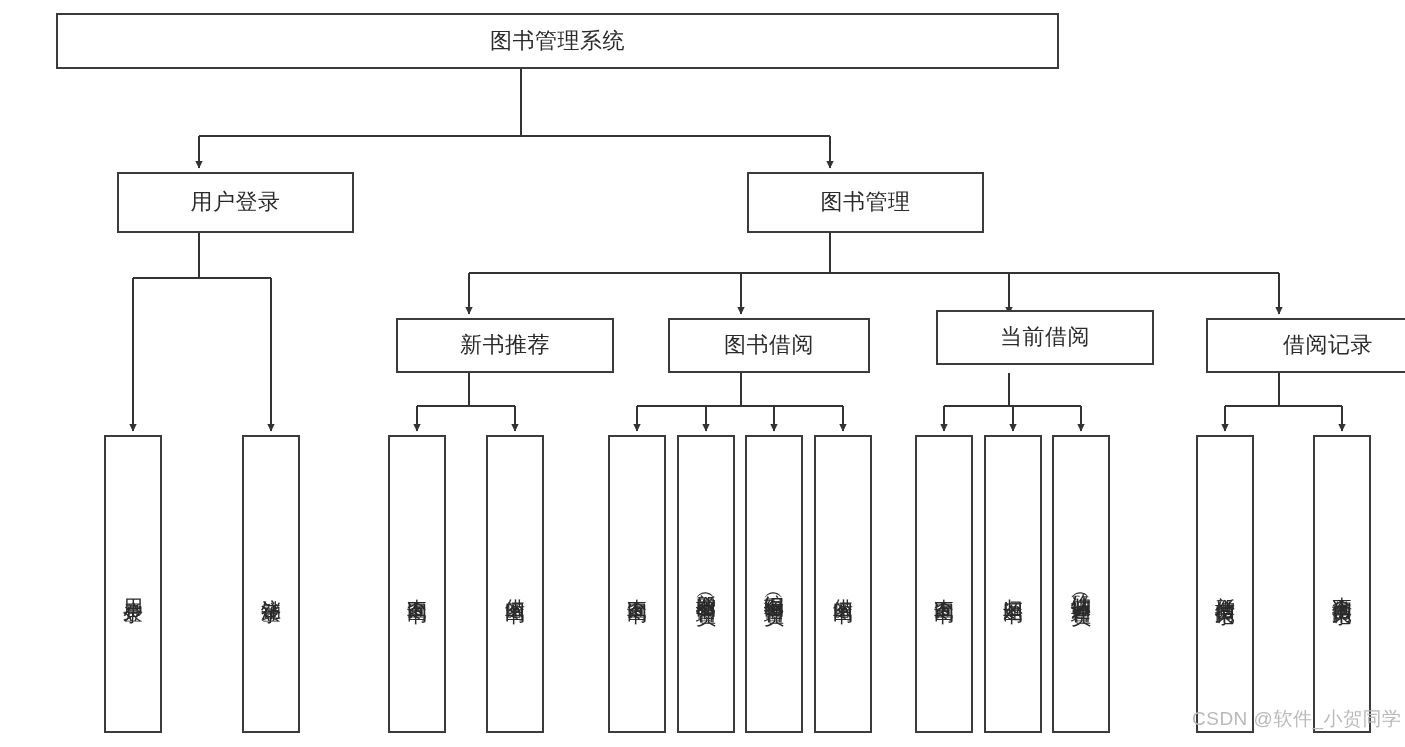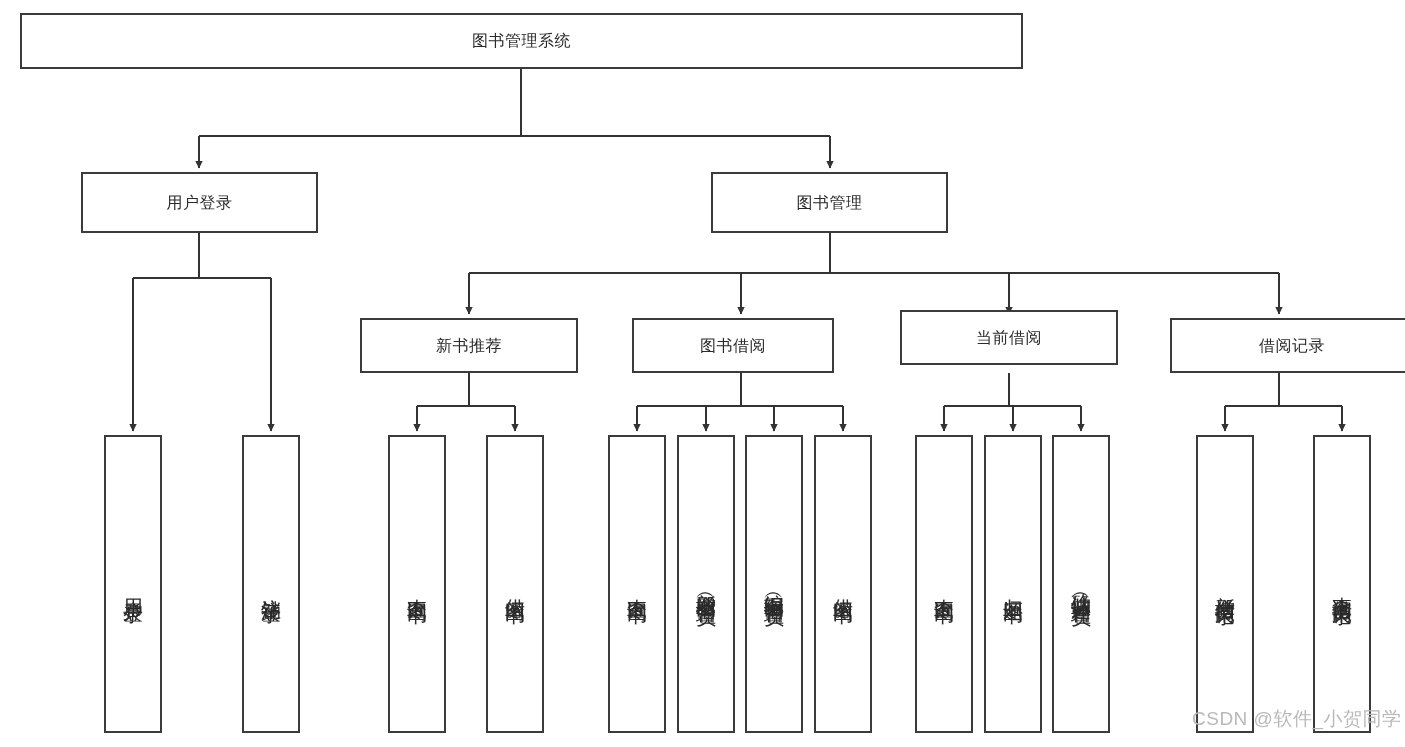--- a/index.html
+++ b/index.html
@@ -29,24 +29,25 @@
   .node {
     position: absolute;
     border: 2px solid #3b3b3b;
     background: #ffffff;
     display: flex;
     align-items: center;
     justify-content: center;
     color: #2a2a2a;
   }
   .node-h {
-    font-size: 16px;
+    font-size: 22px;
     letter-spacing: 0.5px;
     line-height: 1.1;
     white-space: nowrap;
+    margin-left: 36px;
   }
   .node-v {
     writing-mode: vertical-rl;
     text-orientation: upright;
     font-size: 20px;
     line-height: 1.35;
     letter-spacing: 2px;
     text-align: center;
     padding-top: 6px;
   }

